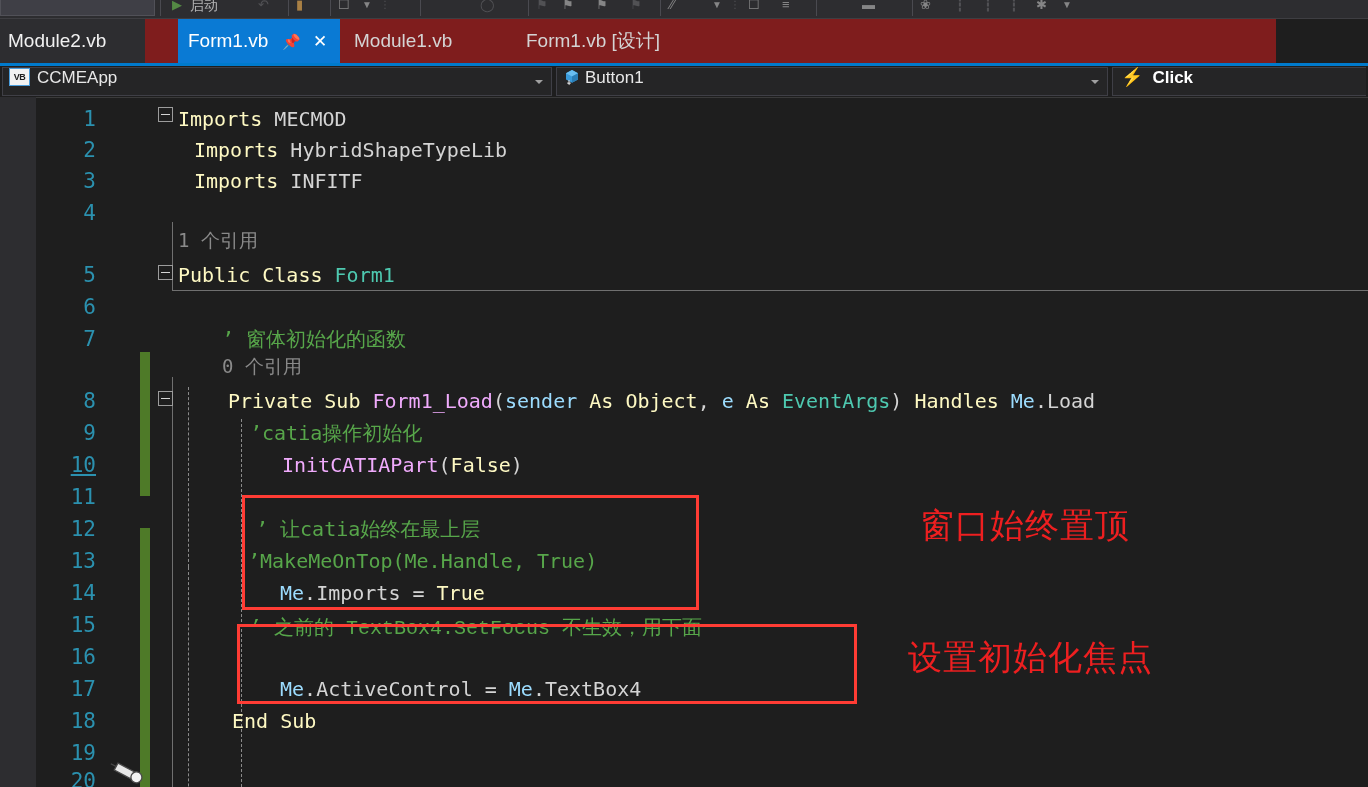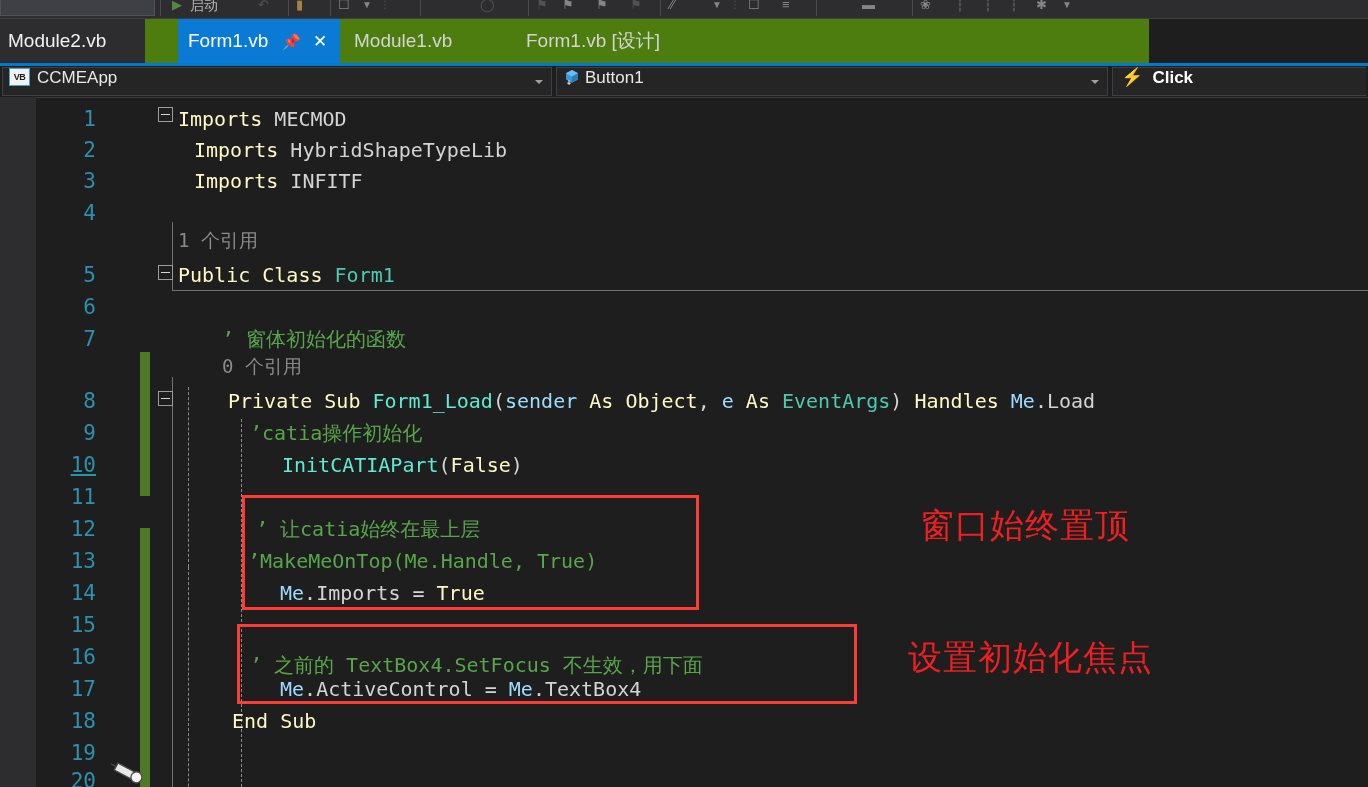--- a/index.html
+++ b/index.html
@@ -44,22 +44,22 @@
     opacity: .8;
     white-space: nowrap;
   }
   .tb-ico.green { color: #5ea14a; }
   .tb-ico.amber { color: #c8954a; }
   .tb-ico.dim   { color: #5a5a5e; }
 
   
   .tabstrip {
     position: absolute; left: 0; top: 19px;
-    width: 1149px; height: 47px;
-    background: #4d7c0f;
+    width: 1276px; height: 47px;
+    background: #7f1d1d;
   }
   .tabstrip-underline {
     position: absolute; left: 0; top: 63px;
     width: 1368px; height: 3px;
     background: #007acc;
   }
   .tab {
     position: absolute; top: 0;
     height: 44px;
     display: flex; align-items: center;
@@ -200,21 +200,21 @@
     position: absolute; left: 178px;
     line-height: 30px;
     white-space: pre;
     color: #8a8a8a;
     font-size: 19px;
   }
 
   
   .kw   { color: #fef9c3; }   
   .typ  { color: #4ec9b0; }   
-  .idn  { color: #5eead4; }   
+  .idn  { color: #f0abfc; }   
   .plain{ color: #d4d4d4; }
   .cmt  { color: #57a64a; }   
   .obj  { color: #9cdcfe; }   
 
   
   .changebar {
     position: absolute; left: 140px;
     width: 10px;
     background: #4e7a28;
   }
@@ -404,21 +404,21 @@
         <div class="codetext" style="top: 37px; left: 194px;"><span class="kw">Imports</span><span class="plain"> HybridShapeTypeLib</span></div>
         <div class="codetext" style="top: 68px; left: 194px;"><span class="kw">Imports</span><span class="plain"> INFITF</span></div>
         <div class="codetext" style="top: 162px; left: 178px;"><span class="kw">Public Class </span><span class="typ">Form1</span></div>
         <div class="codetext" style="top: 226px; left: 222px;"><span class="cmt">’ 窗体初始化的函数</span></div>
         <div class="codetext" style="top: 288px; left: 228px;"><span class="kw">Private Sub </span><span class="idn">Form1_Load</span><span class="plain">(</span><span class="obj">sender</span><span class="plain"> </span><span class="kw">As</span><span class="plain"> </span><span class="kw">Object</span><span class="plain">, </span><span class="obj">e</span><span class="plain"> </span><span class="kw">As</span><span class="plain"> </span><span class="typ">EventArgs</span><span class="plain">) </span><span class="kw">Handles</span><span class="plain"> </span><span class="obj">Me</span><span class="plain">.</span><span class="plain">Load</span></div>
         <div class="codetext" style="top: 320px; left: 250px;"><span class="cmt">’catia操作初始化</span></div>
         <div class="codetext" style="top: 352px; left: 282px;"><span class="idn">InitCATIAPart</span><span class="plain">(</span><span class="kw">False</span><span class="plain">)</span></div>
         <div class="codetext" style="top: 416px; left: 256px;"><span class="cmt">’ 让catia始终在最上层</span></div>
         <div class="codetext" style="top: 448px; left: 248px;"><span class="cmt">’MakeMeOnTop(Me.Handle, True)</span></div>
         <div class="codetext" style="top: 480px; left: 280px;"><span class="obj">Me</span><span class="plain">.Imports = </span><span class="kw">True</span></div>
-        <div class="codetext" style="top: 552px; left: 250px;"><span class="cmt">’ 之前的 TextBox4.SetFocus 不生效，用下面</span></div>
+        <div class="codetext" style="top: 516px; left: 250px; font-family: Liberation Mono, monospace;"><span class="cmt">’ 之前的 TextBox4.SetFocus 不生效，用下面</span></div>
         <div class="codetext" style="top: 576px; left: 280px;"><span class="obj">Me</span><span class="plain">.ActiveControl = </span><span class="obj">Me</span><span class="plain">.TextBox4</span></div>
         <div class="codetext" style="top: 608px; left: 232px;"><span class="kw">End Sub</span></div>
       </div>
 
     <div class="redbox" style="left:242px; top:398px; width:457px; height:115px;"></div>
     <div class="redbox" style="left:237px; top:527px; width:620px; height:80px;"></div>
 
     <div class="redtext" style="left:920px; top:406px;">窗口始终置顶</div>
     <div class="redtext" style="left:908px; top:538px;">设置初始化焦点</div>
 

